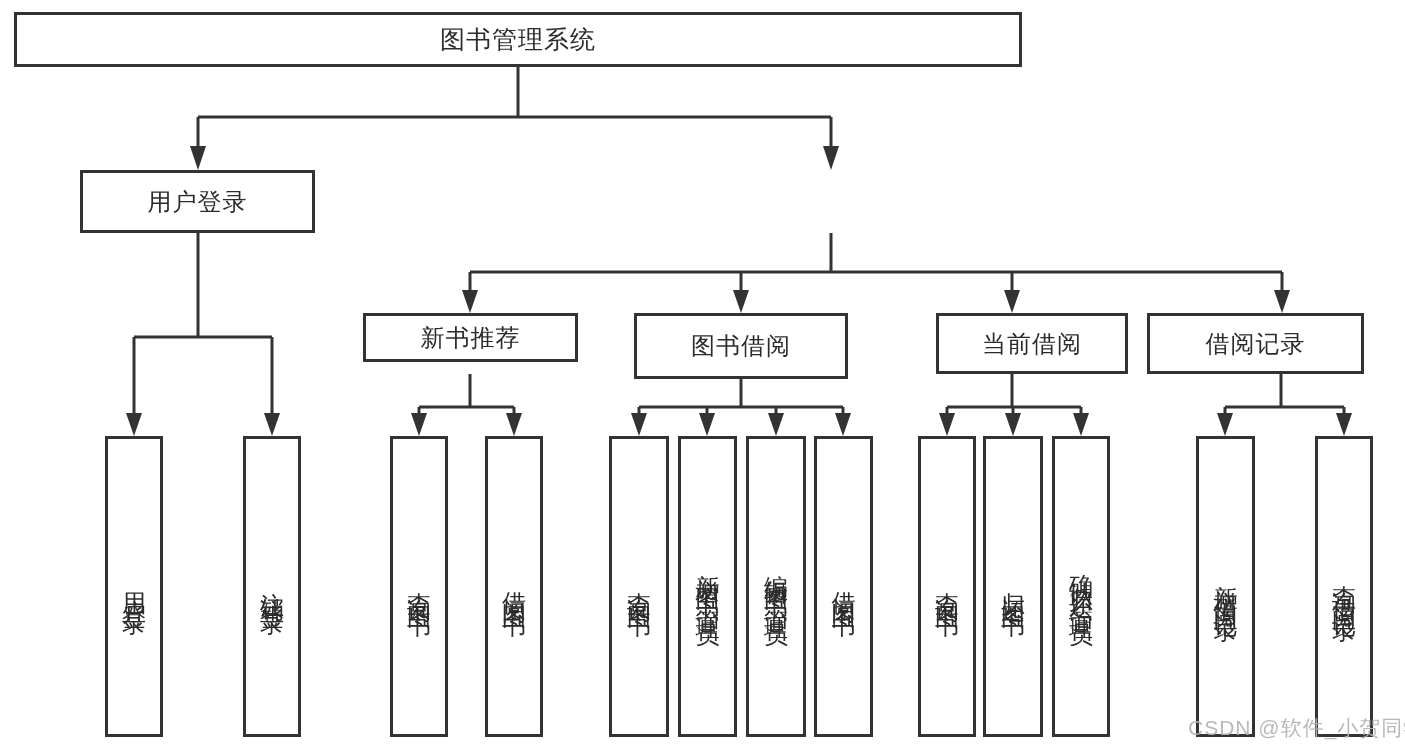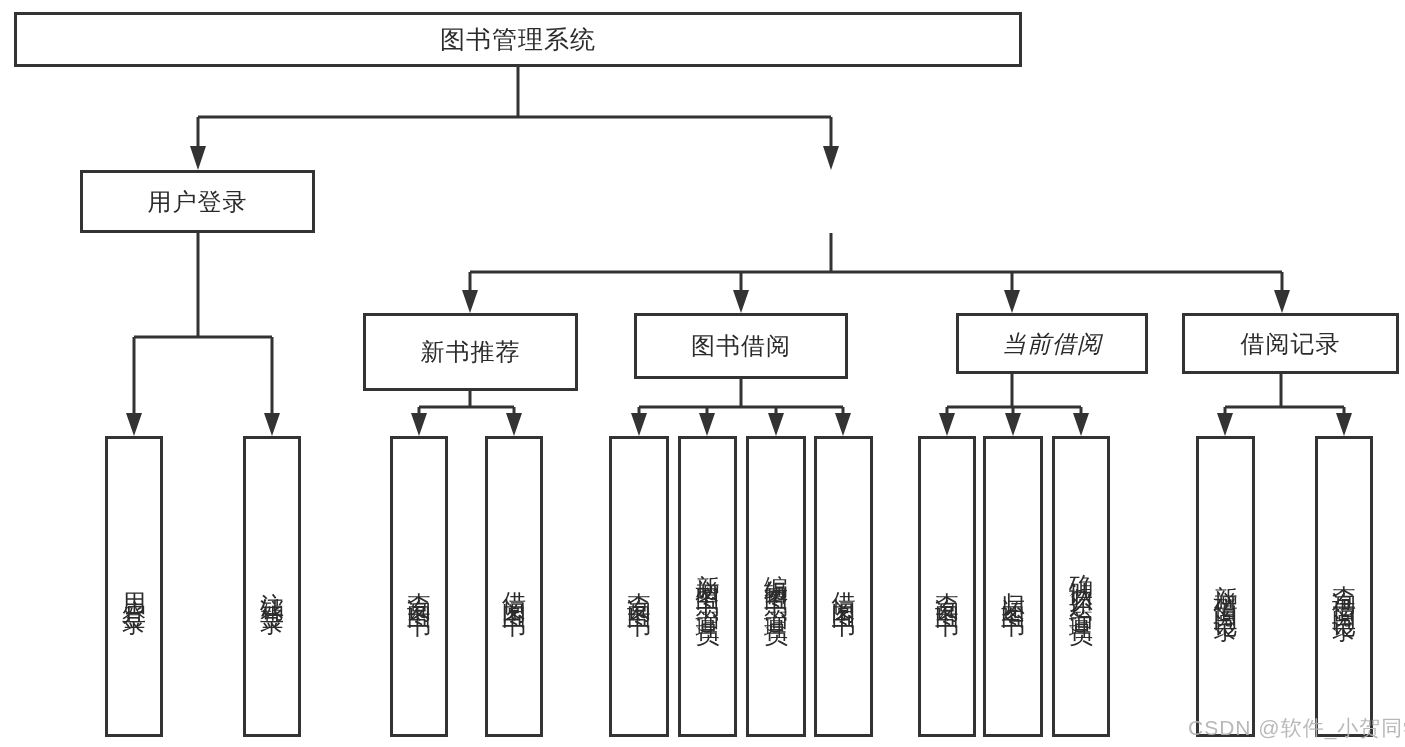--- a/index.html
+++ b/index.html
@@ -120,30 +120,30 @@
   </svg>
 
   <div class="hbox root" style="left:14px;top:12px;width:1008px;height:55px;">
     <span class="lbl">图书管理系统</span>
   </div>
 
   <div class="hbox" style="left:80px;top:170px;width:235px;height:63px;">
     <span class="lbl">用户登录</span>
   </div>
 
-  <div class="hbox" style="left:363px;top:313px;width:215px;height:78px;">
+  <div class="hbox" style="left:363px;top:313px;width:215px;height:49px;">
     <span class="lbl">新书推荐</span>
   </div>
   <div class="hbox" style="left:634px;top:313px;width:214px;height:66px;">
     <span class="lbl">图书借阅</span>
   </div>
-  <div class="hbox" style="left:956px;top:313px;width:192px;height:61px;font-style:italic;">
+  <div class="hbox" style="left:936px;top:313px;width:192px;height:61px;">
     <span class="lbl">当前借阅</span>
   </div>
-  <div class="hbox" style="left:1182px;top:313px;width:217px;height:61px;">
+  <div class="hbox" style="left:1147px;top:313px;width:217px;height:61px;">
     <span class="lbl">借阅记录</span>
   </div>
 
   <div class="vbox" style="left:105px;top:436px;width:58px;height:301px;">
     <span class="lbl">用户登录</span>
   </div>
   <div class="vbox" style="left:243px;top:436px;width:58px;height:301px;">
     <span class="lbl">注销登录</span>
   </div>
 

